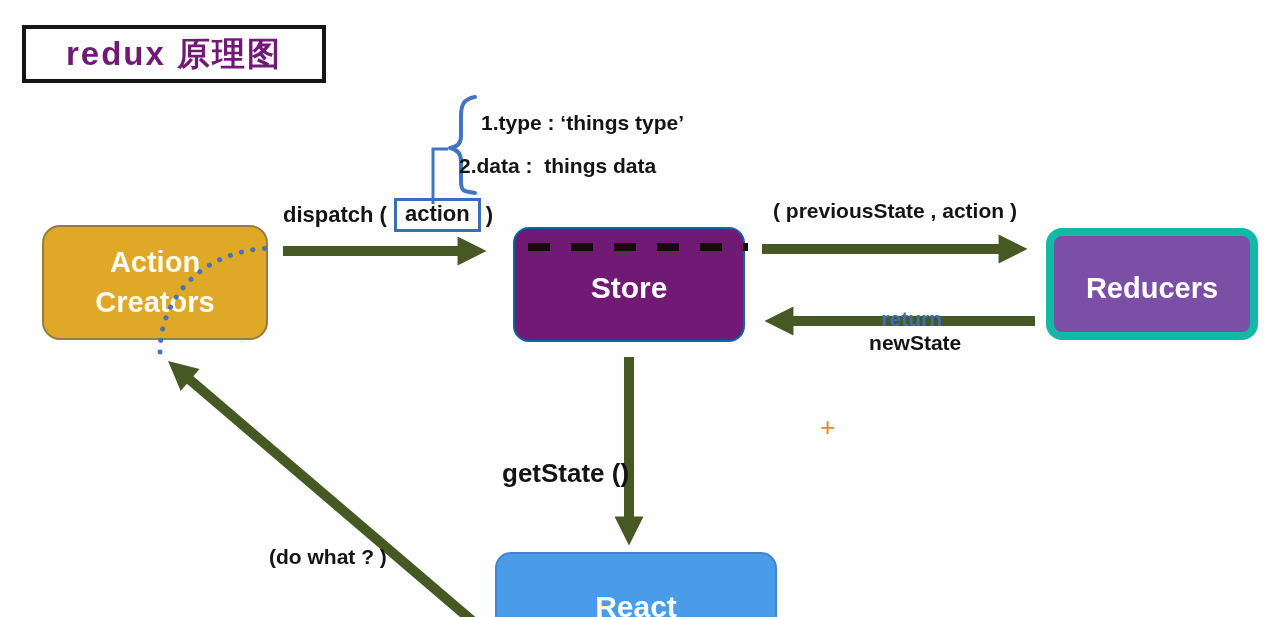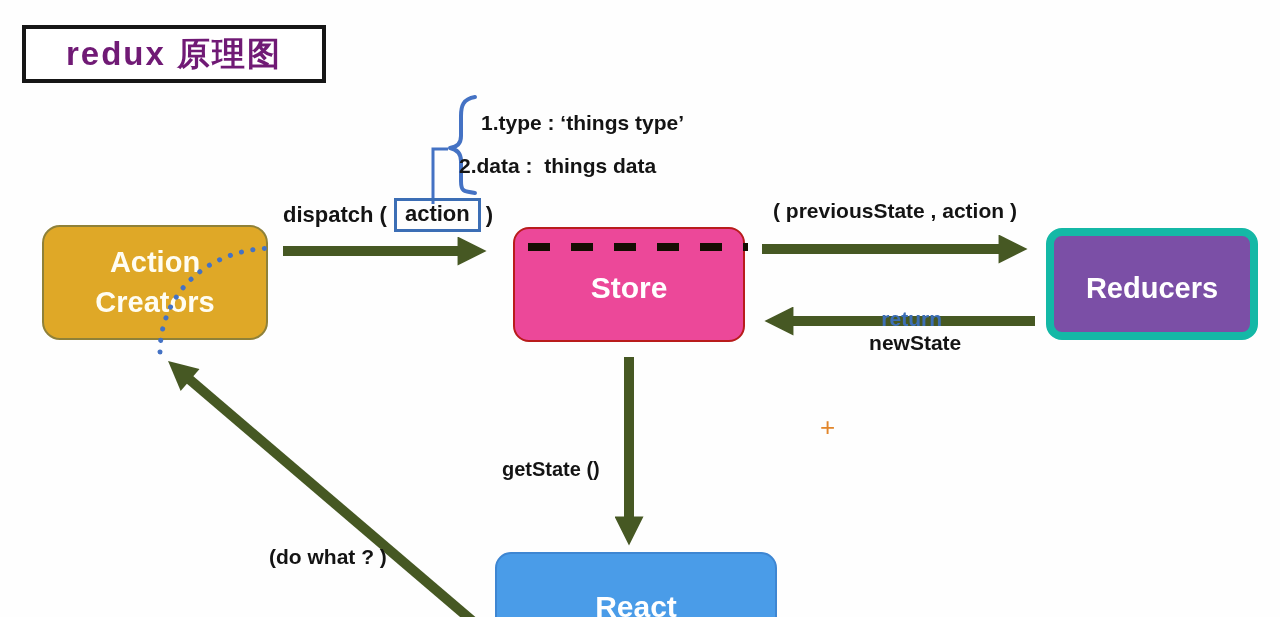--- a/index.html
+++ b/index.html
@@ -20,21 +20,21 @@
 
   
   .node{position:absolute;z-index:3;color:#fff;font-weight:bold;text-align:center;box-sizing:border-box;}
   .node-ac{
     left:42px;top:225px;width:226px;height:115px;border-radius:18px;
     background:#DFA827;border:2px solid #8F8139;
     font-size:29px;line-height:1.38;padding-top:15px;color:#FFFDF2;
   }
   .node-store{
     left:513px;top:227px;width:232px;height:115px;border-radius:16px;
-    background:#ec4899;border:2px solid #b91c1c;
+    background:#701a75;border:2px solid #0369a1;
     font-size:30px;padding-top:42px;
   }
   .node-reducers{
     left:1046px;top:228px;width:212px;height:112px;border-radius:16px;
     background:#7B4FA6;border:8px solid #14b8a6;
     font-size:29px;line-height:104px;
   }
   .node-react{
     left:495px;top:552px;width:282px;height:92px;border-radius:16px;
     background:#4A9CE8;border:2px solid #3E86D2;
@@ -54,21 +54,21 @@
   .action-chip{
     border:3px solid #3C6EB5;padding:0px 8px 2px 8px;margin:0 5px 0 7px;
     font-size:22px;font-weight:bold;color:#141414;background:transparent;
   }
   .payload-1{left:481px;top:111px;font-size:21px;}
   .payload-2{left:459px;top:154px;font-size:21px;}
   .prev-lbl{left:752px;top:199px;width:286px;text-align:center;font-size:21px;}
   .return-lbl{left:770px;top:283px;width:260px;text-align:center;font-size:21px;}
   .return-kw{color:#3C6EB5;font-weight:600;}
   .return-val{color:#141414;font-weight:bold;margin-left:7px;}
-  .getstate-lbl{left:502px;top:458px;font-size:20px;text-align:right;}
+  .getstate-lbl{left:502px;top:458px;font-size:26px;text-align:right;}
   .dowhat-lbl{left:226px;top:545px;font-size:21px;margin-left:43px;}
   .plus-cursor{
     position:absolute;left:820px;top:412px;z-index:6;
     color:#E2862B;font-size:26px;font-weight:300;
   }
 </style>
 </head>
 <body>
 
 <div class="canvas">

